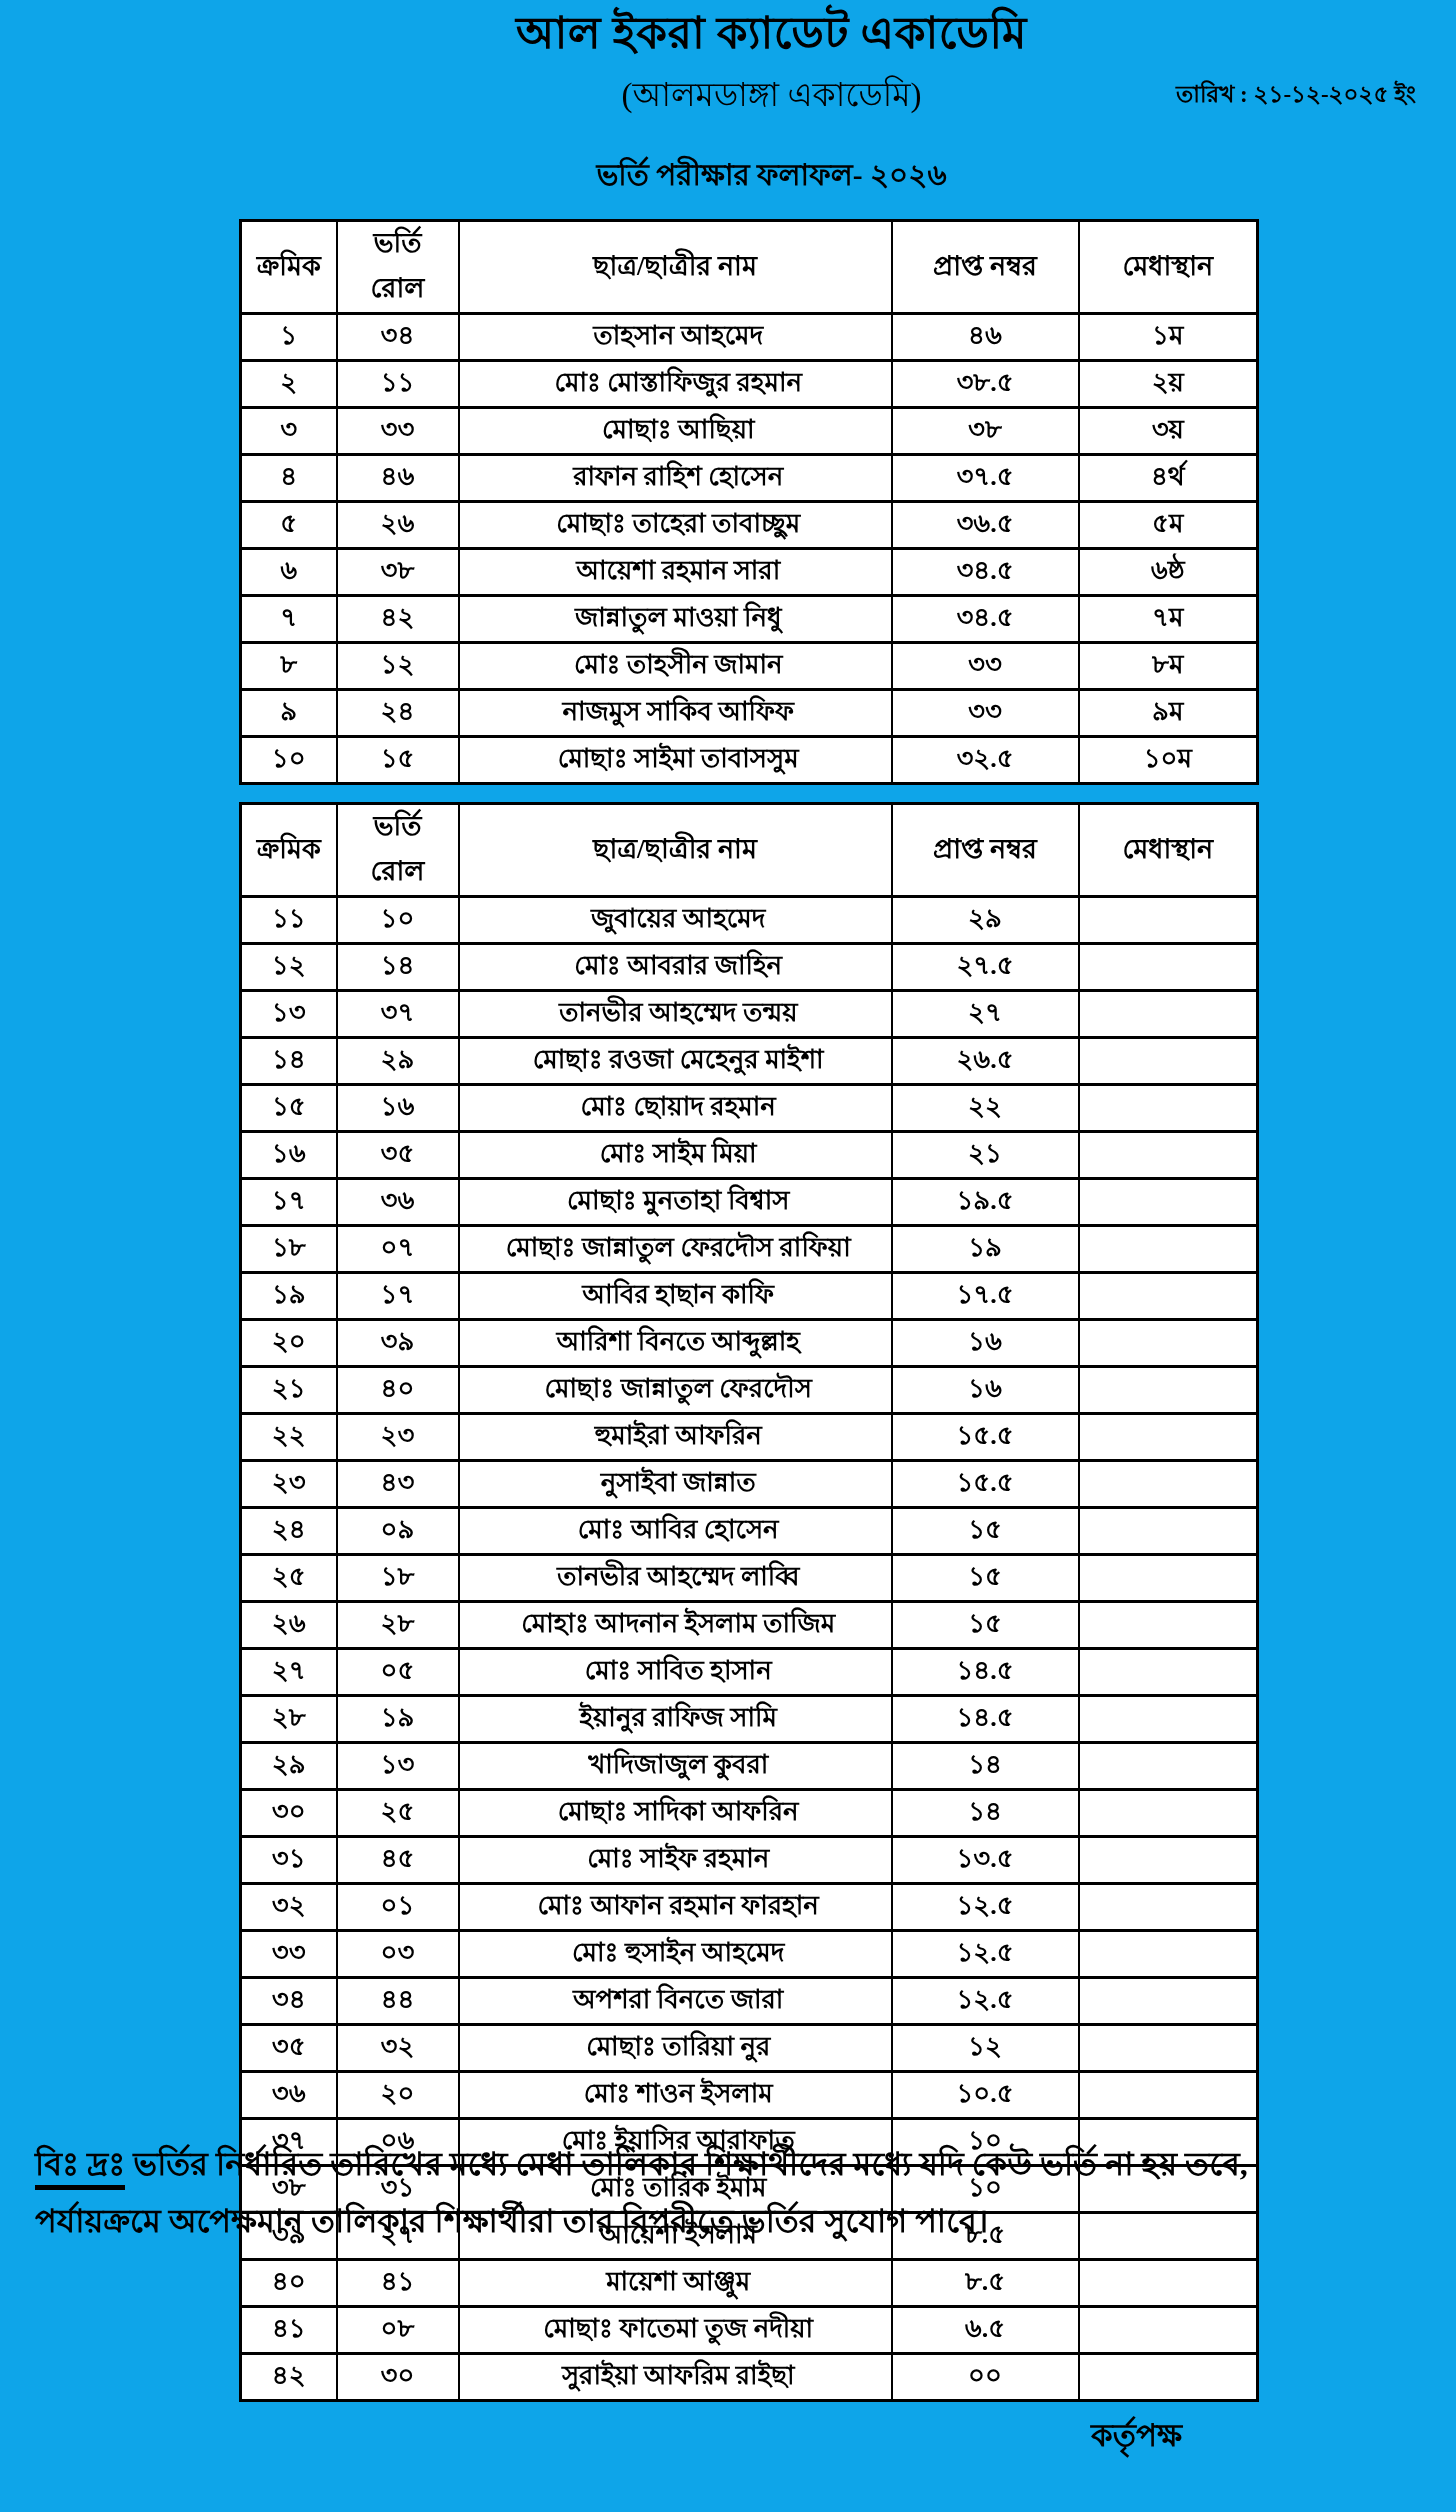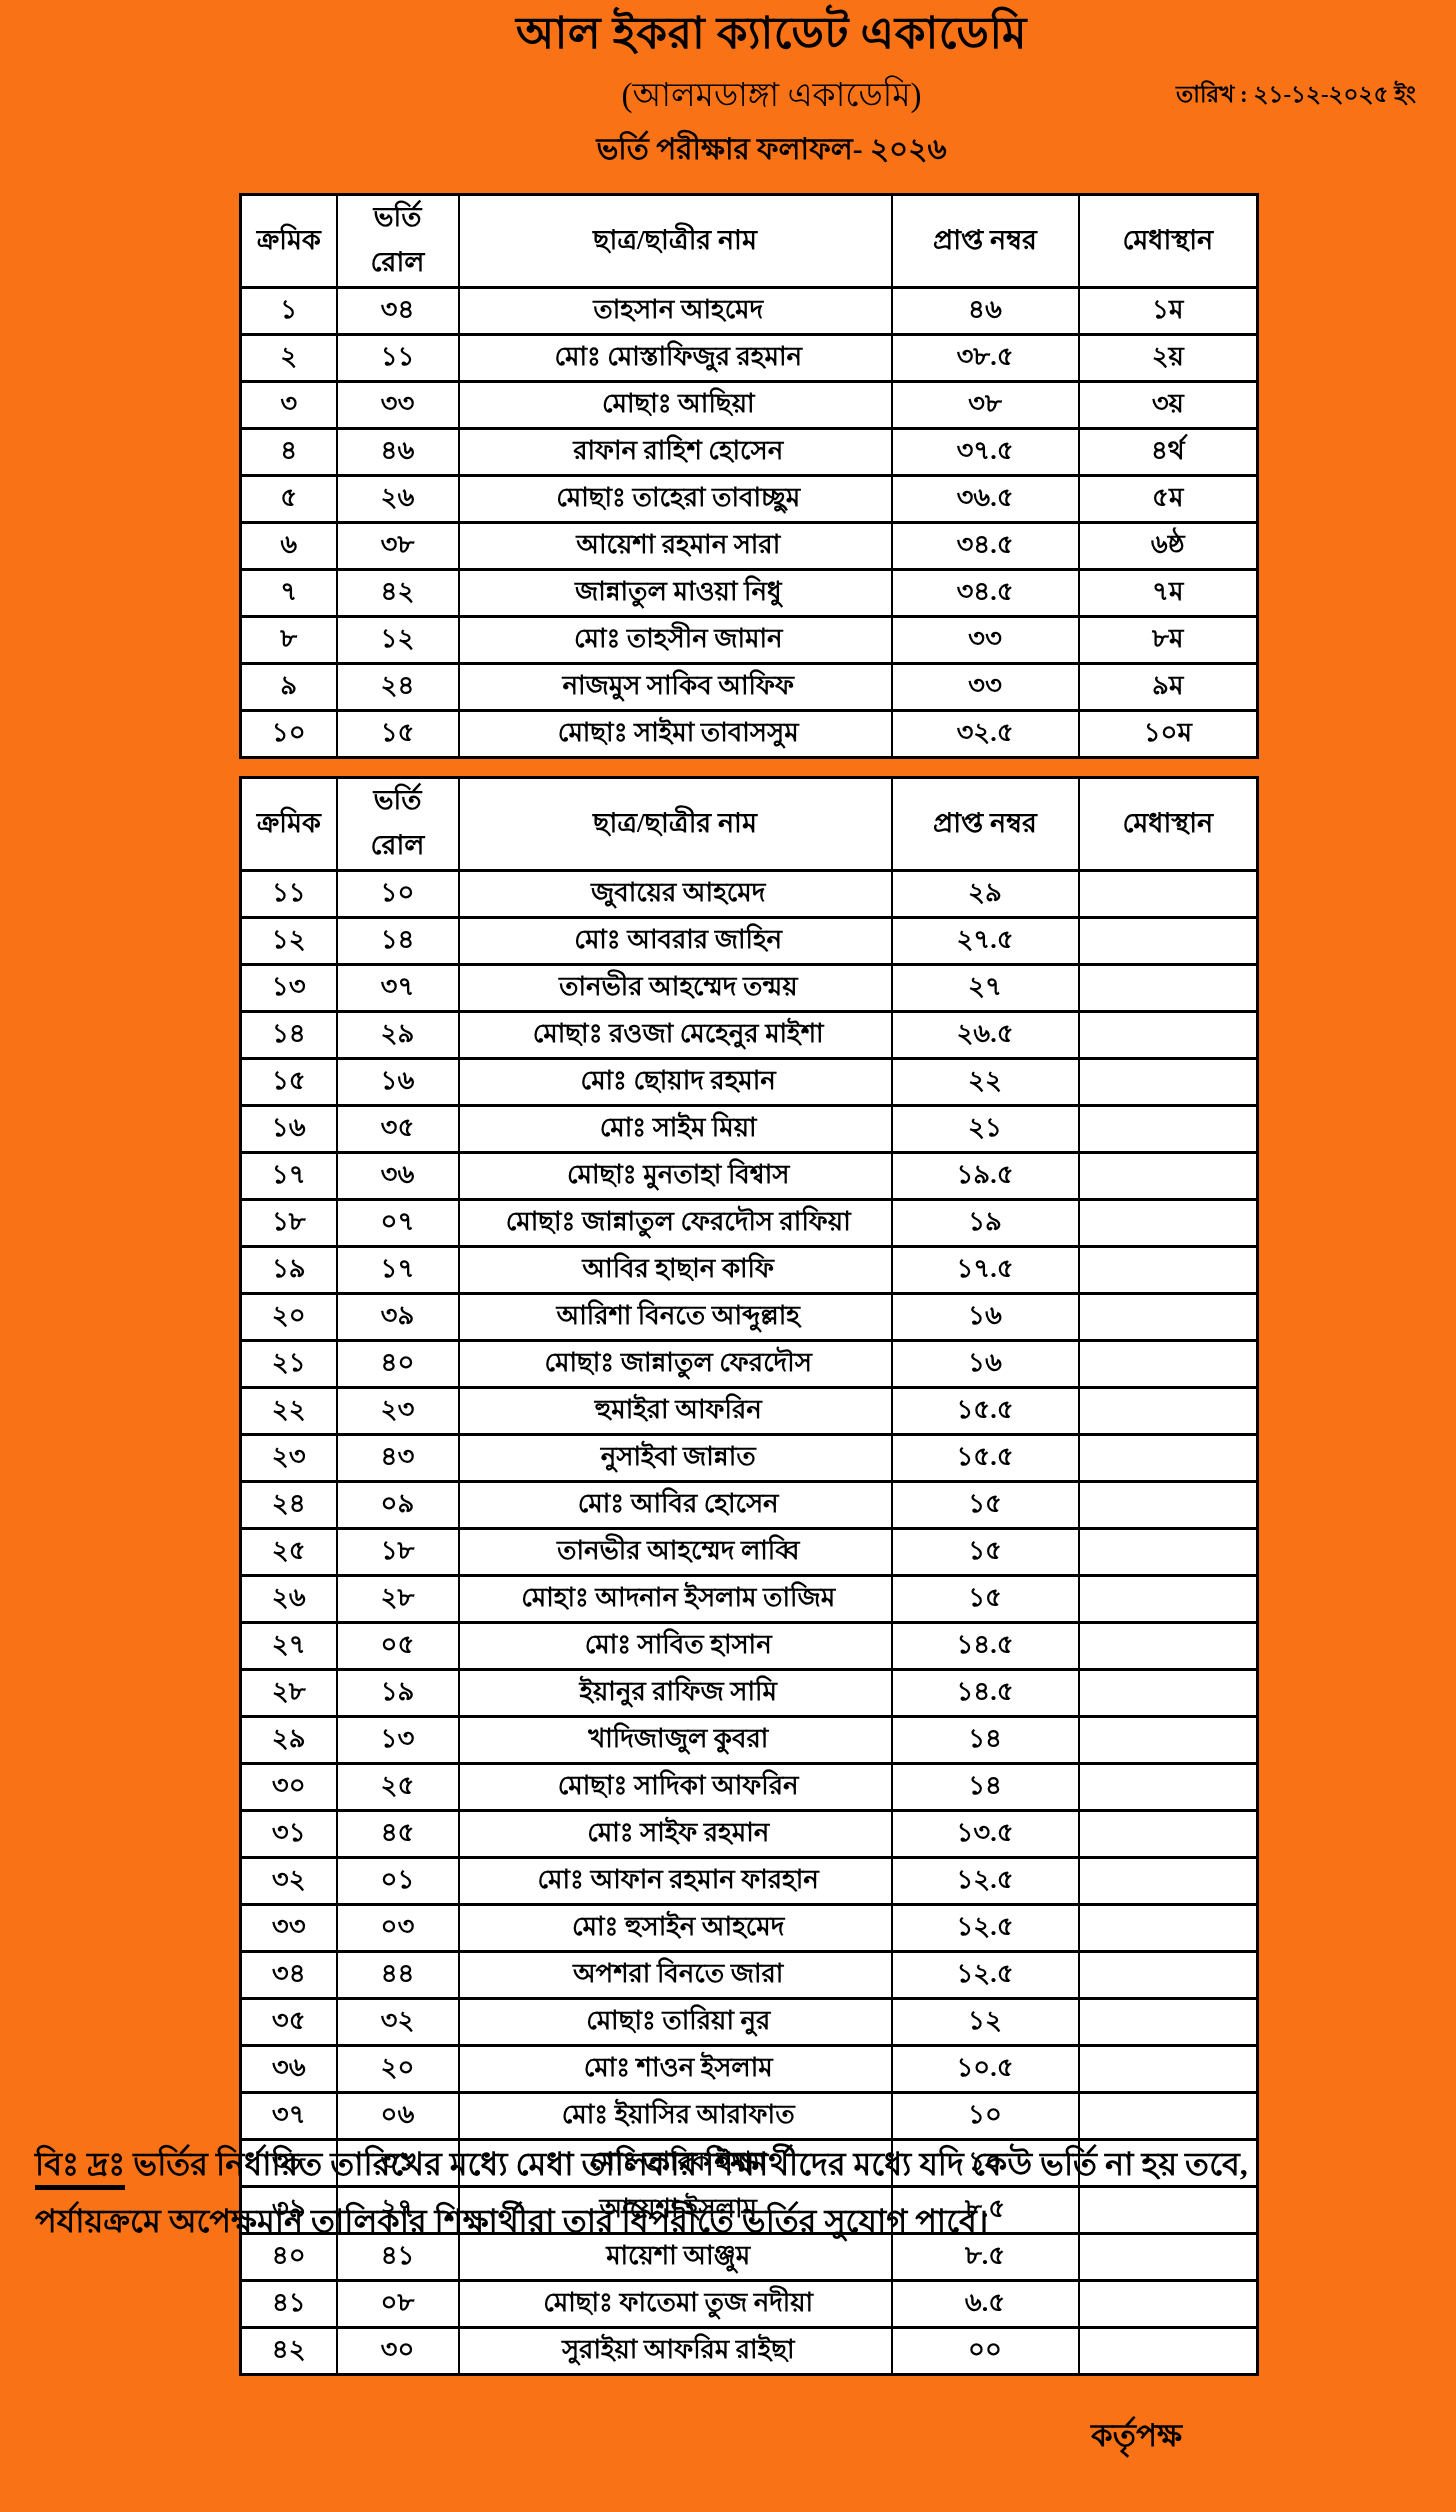--- a/index.html
+++ b/index.html
@@ -2,27 +2,27 @@
 <html lang="bn" style="font-size:10.3px"><head>
 <meta charset="utf-8">
 <style>
   * { margin:0; padding:0; box-sizing:border-box; }
   html,body { background:#ffffff; }
   body {
     width:1456px; height:2512px;
     font-family:"Liberation Serif","DejaVu Serif",serif;
     color:#000;
   }
-  .page { position:relative; width:1456px; height:2512px; background:#f97316; overflow:hidden; }
+  .page { position:relative; width:1456px; height:2512px; background:#0ea5e9; overflow:hidden; }
 
   
   .head-block { width:1065px; margin-left:239px; text-align:center; padding-top:6.4px; }
   .doc-title   { font-size:44px; font-weight:700; line-height:1.25; letter-spacing:0.6px; }
   .doc-subtitle{ font-size:33px; font-weight:400; margin-top:8px; }
-  .result-line { font-size:29.5px; font-weight:700; margin-top:1px; }
+  .result-line { font-size:29.5px; font-weight:700; margin-top:27px; }
   .class-line  { font-size:29.5px; font-weight:700; margin-top:9px; }
   .date-label  { position:absolute; top:76px; right:40px; font-size:23px; font-weight:700; }
 
   
   table { border-collapse:collapse; table-layout:fixed; margin-left:239px; width:1017px; background:#fff; }
   table, th, td { border:2.6px solid #000; }
   th, td { border-top-width:3.8px; border-bottom-width:3.8px; }
   table { border-width:3.8px; }
   th {
     height:62px; font-size:27px; font-weight:700;

